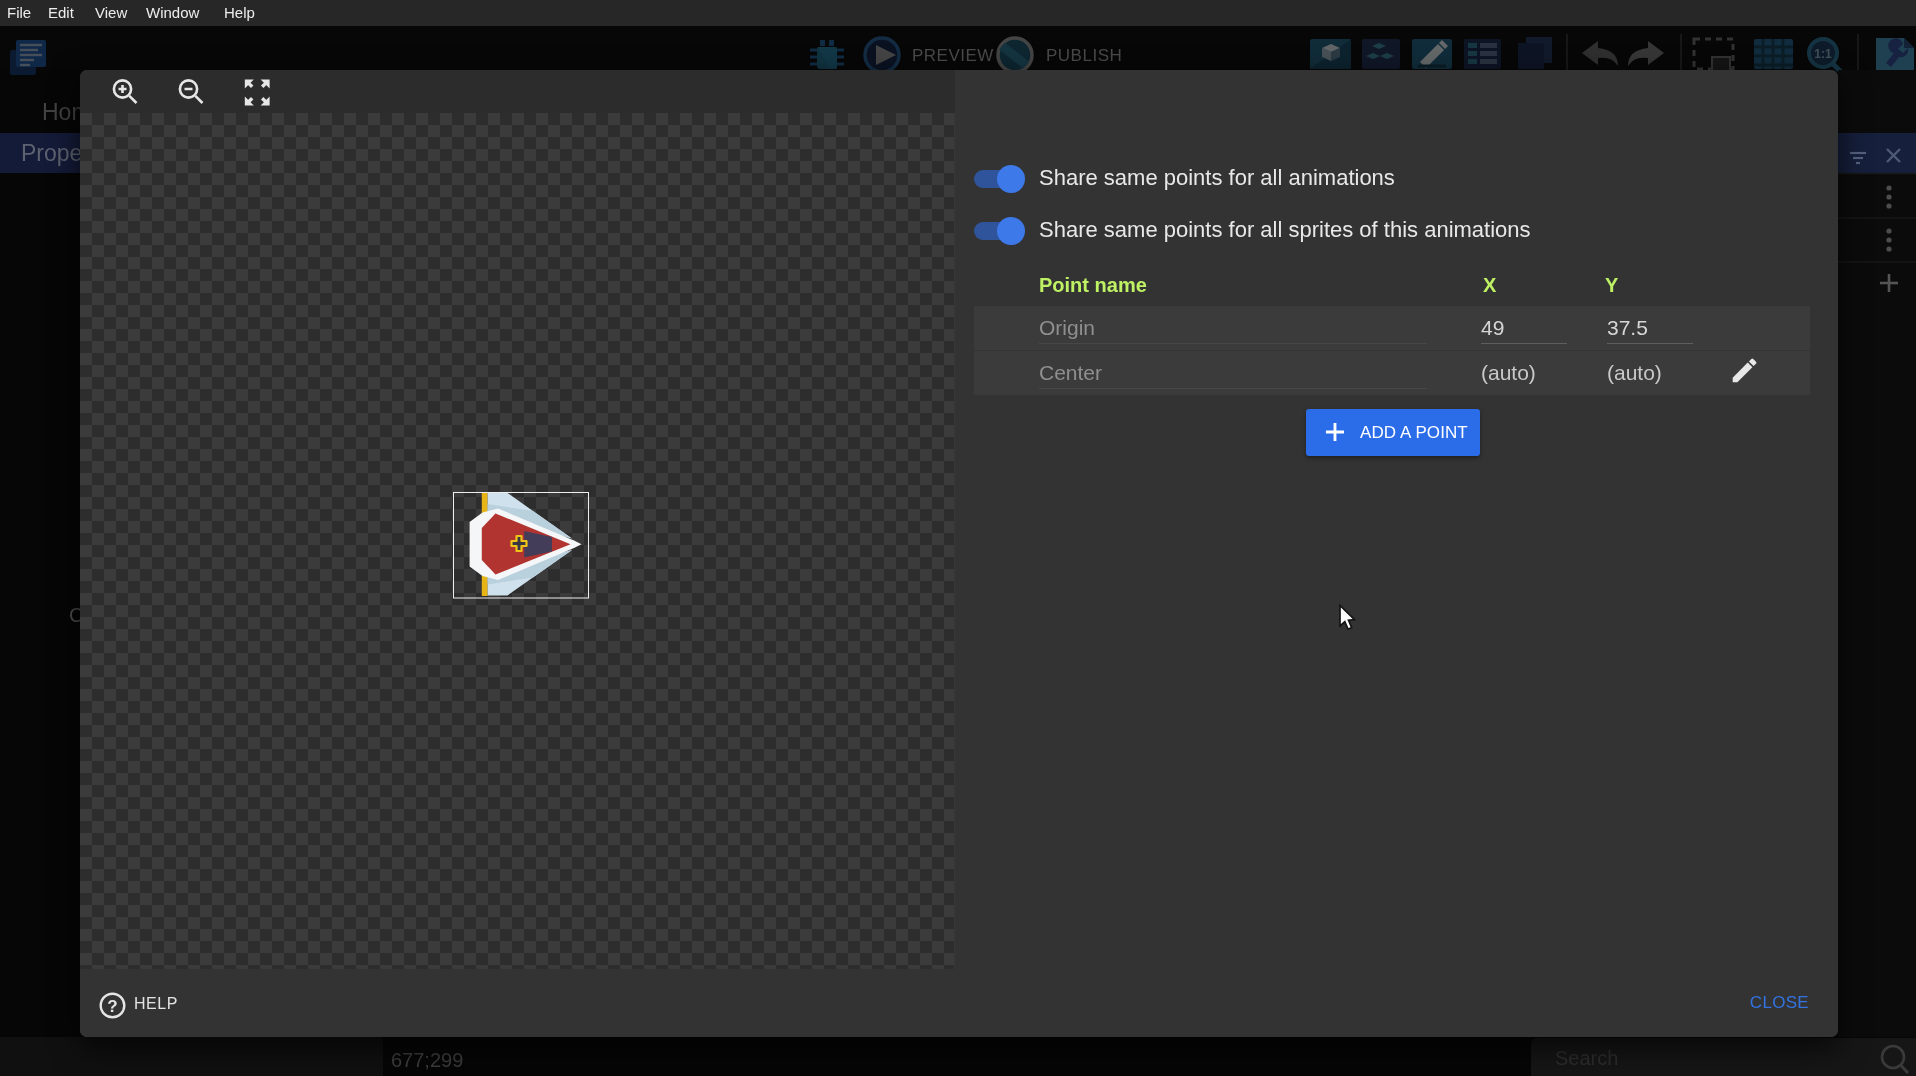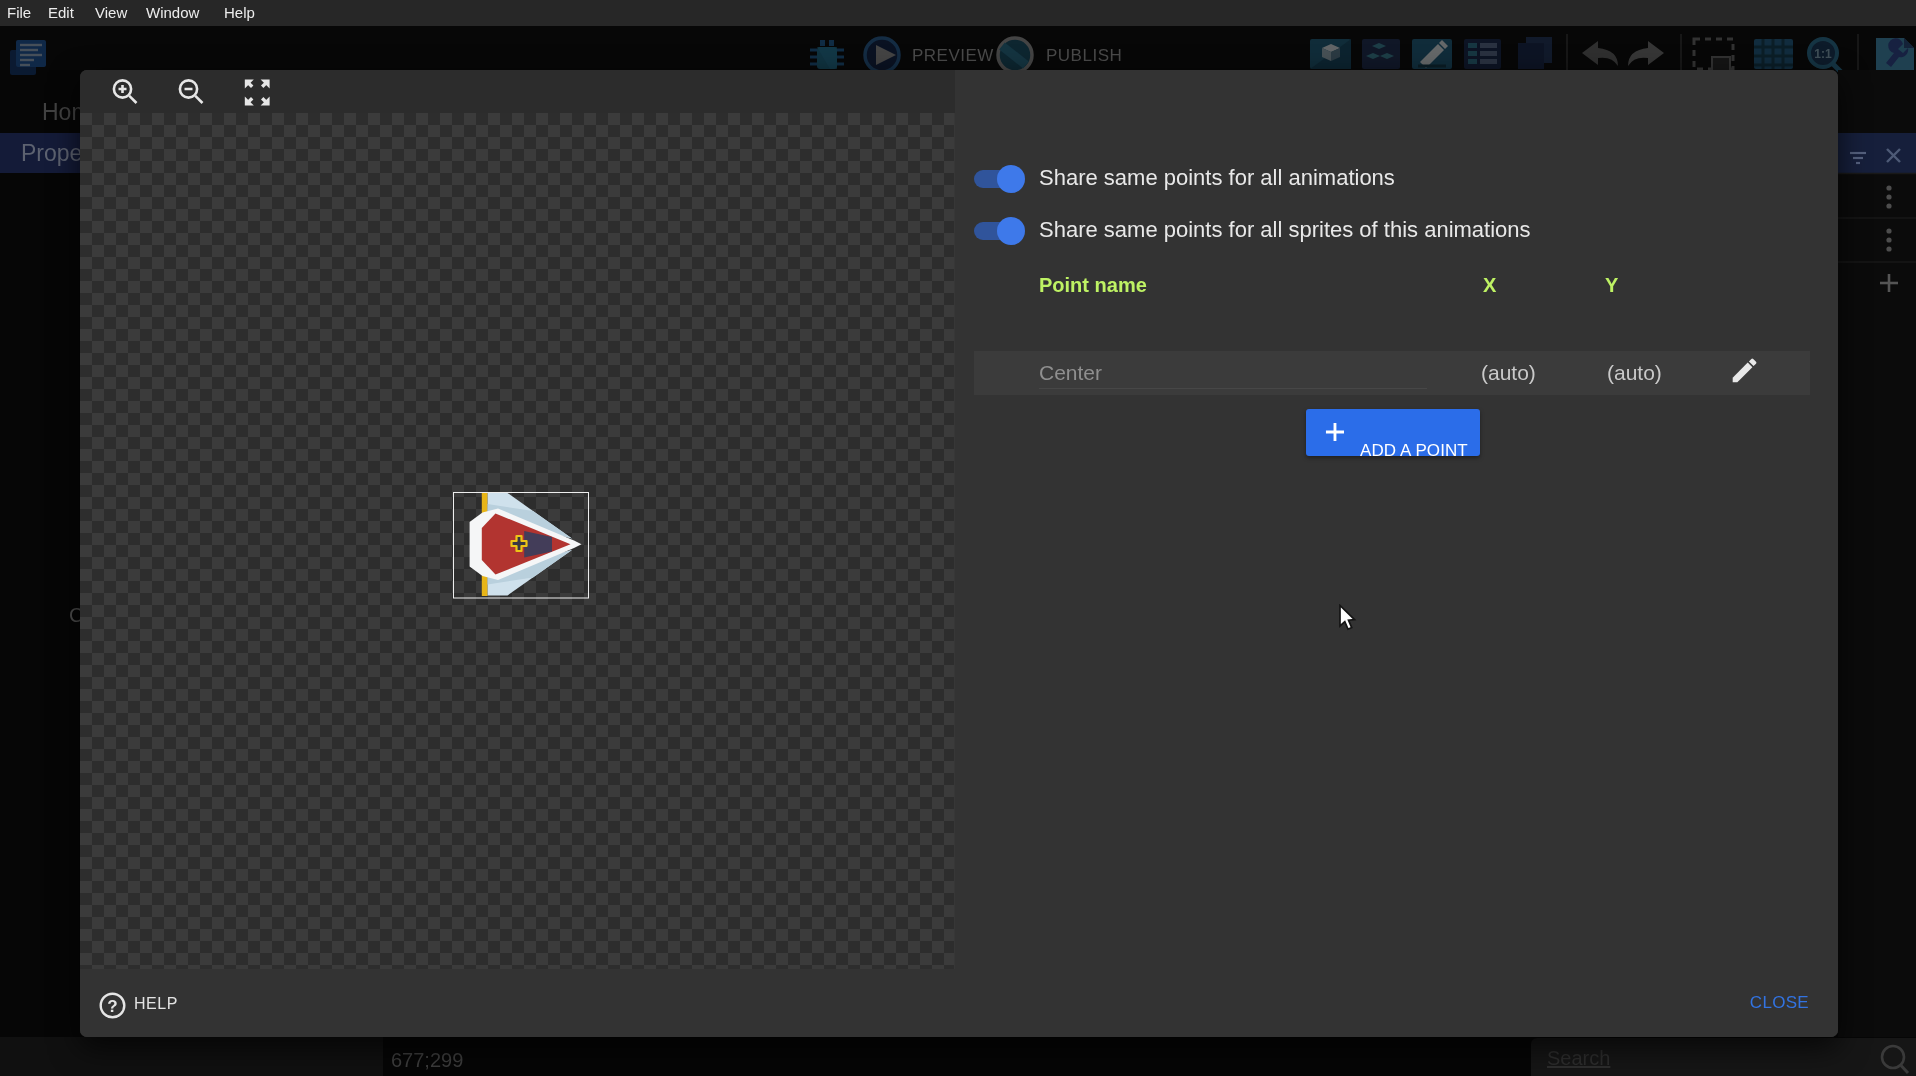--- a/index.html
+++ b/index.html
@@ -51,31 +51,31 @@
   
   .th { position:absolute; font-size:20px; font-weight:bold; color:#bef264; }
   .trow { position:absolute; left:19px; width:836px; height:44px; background:#3b3b3b; }
   .cellName { position:absolute; left:65px; top:10px; font-size:21px; color:#8f8f8f; }
   .cellVal { position:absolute; top:10px; font-size:21px; color:#d6d6d6; }
   .uline { position:absolute; height:1px; background:#5f5f5f; }
   .ulineFaint { position:absolute; height:1px; background:#474747; }
 
   #addBtn { position:absolute; left:351px; top:339px; width:174px; height:47px; background:#2b6de9;
     border-radius:3px; color:#ffffff; box-shadow:0 2px 4px rgba(0,0,0,.4); }
-  #addBtn .txt { position:absolute; left:54px; top:32px; font-size:17px; letter-spacing:.1px;text-align:right; }
+  #addBtn .txt { position:absolute; left:54px; top:14px; font-size:17px; letter-spacing:.1px;text-align:right; }
 
   
   #dlgBottom { position:absolute; left:0; top:899px; width:1758px; height:68px; background:#333333; }
   #helpTxt { position:absolute; left:54px; top:26px; font-size:16px; color:#e3e3e3; letter-spacing:.5px; }
   #closeTxt { position:absolute; right:29px; top:24px; font-size:17px; color:#3273e1; letter-spacing:.3px; }
 
   
   #statusCoord { position:absolute; left:391px; top:1049px; font-size:20px; color:#3d3d3d; }
   #searchBox { position:absolute; left:1531px; top:1038px; width:385px; height:38px; background:#161616; border-radius:6px 0 0 0; }
-  #searchBox .ph { position:absolute; left:16px; top:9px; font-size:20px; color:#2e2e2e;text-decoration:underline; }
+  #searchBox .ph { position:absolute; left:24px; top:9px; font-size:20px; color:#2e2e2e; }
 </style>
 </head>
 <body>
 
 <div id="menubar">
   <span style="left:7px">File</span>
   <span style="left:48px">Edit</span>
   <span style="left:95px">View</span>
   <span style="left:146px">Window</span>
   <span style="left:224px">Help</span>
@@ -281,20 +281,28 @@
     <div class="toggleRow" style="top:144px;">
       <div class="track"></div>
         <div class="knob"></div>
       <div class="tglLabel">Share same points for all sprites of this animations</div>
     </div>
 
     <div class="th" style="left:84px; top:204px;">Point name</div>
     <div class="th" style="left:528px; top:204px;">X</div>
     <div class="th" style="left:650px; top:204px;">Y</div>
 
+    <div class="trow" style="top:236px;">
+      <div class="cellName">Origin</div>
+      <div class="cellVal" style="left:507px;">49</div>
+      <div class="cellVal" style="left:633px;">37.5</div>
+      <div class="ulineFaint" style="left:65px; top:37px; width:388px;"></div>
+      <div class="uline" style="left:507px; top:37px; width:86px;"></div>
+      <div class="uline" style="left:633px; top:37px; width:86px;"></div>
+    </div>
     <div class="trow" style="top:281px;text-decoration:underline;">
       <div class="cellName">Center</div>
       <div class="cellVal" style="left:507px; color:#c9c9c9;">(auto)</div>
       <div class="cellVal" style="left:633px; color:#c9c9c9;">(auto)</div>
       <div class="ulineFaint" style="left:65px; top:37px; width:388px;"></div>
       <svg style="position:absolute; left:756px; top:6px;" width="28" height="28" viewBox="0 0 24 24">
         <path d="M2.3 17.7 L15.2 4.8 19.2 8.8 6.3 21.7 2.3 21.7 Z" fill="#e8e8e8"></path>
         <path d="M16.2 3.8 L18.3 1.7 Q19.1 0.9 19.9 1.7 L22.3 4.1 Q23.1 4.9 22.3 5.7 L20.2 7.8 Z" fill="#e8e8e8"></path>
       </svg>
     </div>

